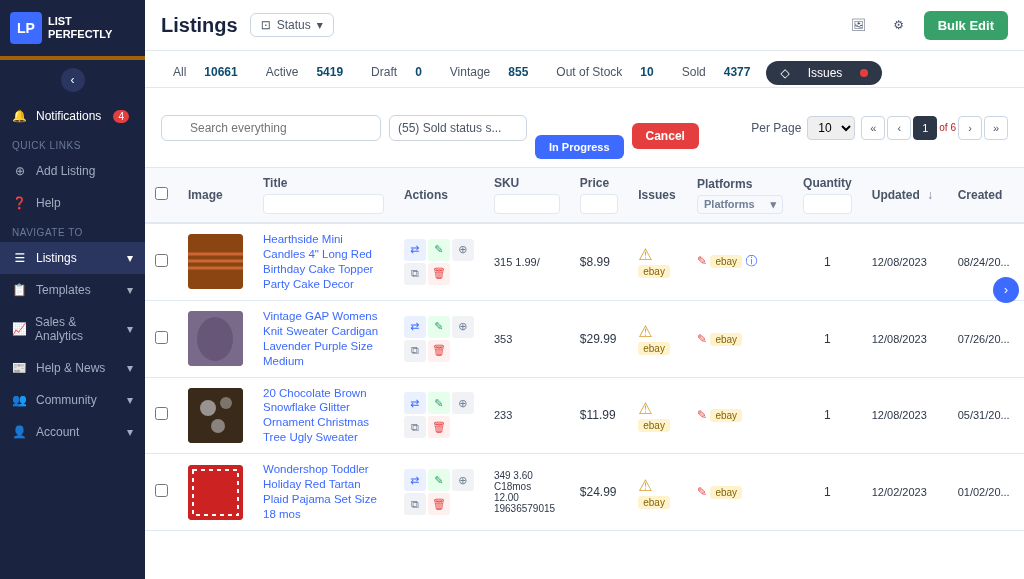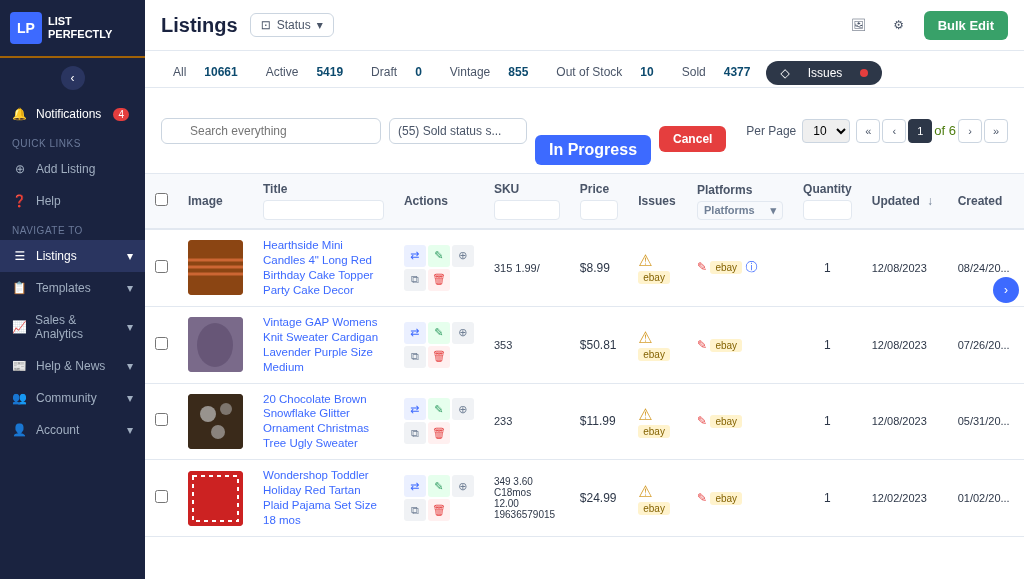--- a/index.html
+++ b/index.html
@@ -1,20 +1,20 @@
 <!DOCTYPE html>
 <html><head>
   <meta charset="utf-8">
   <style>
     * { box-sizing: border-box; margin: 0; padding: 0; }
     body { font-family: -apple-system, BlinkMacSystemFont, 'Segoe UI', sans-serif; font-size: 12px; background: #f0f2f5; display: flex; height: 579px; overflow: hidden; }
 
     
     .sidebar { width: 145px; background: #1a2340; color: #fff; display: flex; flex-direction: column; flex-shrink: 0; height: 100%; }
-    .sidebar-logo { padding: 12px 10px; display: flex; align-items: center; gap: 6px; border-bottom: 2px solid #a16207; }
+    .sidebar-logo { padding: 12px 10px; display: flex; align-items: center; gap: 6px; border-bottom: 4px solid #a16207; }
     .logo-icon { width: 32px; height: 32px; background: #3d6aff; border-radius: 4px; display: flex; align-items: center; justify-content: center; font-weight: bold; font-size: 14px; color: #fff; }
     .logo-text { font-size: 11px; font-weight: 700; color: #fff; line-height: 1.2; }
     .sidebar-arrow-btn { margin: 8px auto; width: 24px; height: 24px; background: #2a3560; border-radius: 50%; display: flex; align-items: center; justify-content: center; cursor: pointer; }
     .sidebar-nav-item { padding: 9px 12px; display: flex; align-items: center; gap: 8px; cursor: pointer; color: #a0aec0; font-size: 12px; }
     .sidebar-nav-item.active { color: #fff; }
     .sidebar-nav-item .badge { background: #e53e3e; color: #fff; border-radius: 10px; padding: 1px 5px; font-size: 10px; margin-left: 4px; }
     .sidebar-section-label { padding: 8px 12px 4px; font-size: 10px; color: #6b7a9a; text-transform: uppercase; letter-spacing: 0.5px; }
     .sidebar-nav-item .icon { width: 16px; text-align: center; }
     .sidebar-nav-item.has-sub { justify-content: space-between; }
     .sidebar-nav-item.has-sub .left { display: flex; align-items: center; gap: 8px; }
@@ -39,29 +39,29 @@
     .tab.issues-tab { background: #2d3748; color: #fff; border-radius: 20px; padding: 5px 14px; border-bottom: none; }
     .tab.issues-tab .dot { width: 8px; height: 8px; background: #e53e3e; border-radius: 50%; display: inline-block; }
 
     
     .filter-bar { background: #fff; padding: 8px 16px; display: flex; align-items: center; gap: 8px; border-bottom: 1px solid #e2e8f0; }
     .search-input { border: 1px solid #cbd5e0; border-radius: 6px; padding: 5px 10px 5px 28px; font-size: 12px; width: 220px; position: relative; color: #4a5568; background: #fff; }
     .search-wrapper { position: relative; }
     .search-icon-inner { position: absolute; left: 8px; top: 50%; transform: translateY(-50%); color: #a0aec0; font-size: 12px; }
     .filter-select { border: 1px solid #cbd5e0; border-radius: 6px; padding: 5px 24px 5px 8px; font-size: 12px; color: #4a5568; background: #fff; cursor: pointer; appearance: none; }
     .filter-wrapper { position: relative; }
-    .in-progress-btn { background: #3d6aff; color: #fff; border: none; border-radius: 6px; padding: 6px 14px; font-size: 16px; font-weight: 600; cursor: pointer; margin-top: 39px; }
+    .in-progress-btn { background: #3d6aff; color: #fff; border: none; border-radius: 6px; padding: 6px 14px; font-size: 11px; font-weight: 600; cursor: pointer; margin-top: 39px; }
     .cancel-btn { background: #e53e3e; color: #fff; border: none; border-radius: 6px; padding: 6px 14px; font-size: 12px; font-weight: 600; cursor: pointer; margin-top: 17px; }
     .pagination { margin-left: auto; display: flex; align-items: center; gap: 6px; }
     .pagination-label { font-size: 12px; color: #4a5568; }
     .per-page-select { border: 1px solid #cbd5e0; border-radius: 4px; padding: 3px 6px; font-size: 12px; }
     .page-nav { display: flex; align-items: center; gap: 2px; }
     .page-btn { width: 24px; height: 24px; display: flex; align-items: center; justify-content: center; border: 1px solid #cbd5e0; border-radius: 4px; cursor: pointer; font-size: 11px; color: #4a5568; background: #fff; }
     .page-btn.active-page { background: #2d3748; color: #fff; border-color: #2d3748; }
-    .page-total { font-size: 13px; color: #4d7c0f; }
+    .page-total { font-size: 10px; color: #b91c1c; }
 
     
     .table-container { flex: 1; overflow: auto; background: #fff; }
     table { width: 100%; border-collapse: collapse; }
     thead th { background: #f7f9fc; border-bottom: 2px solid #e2e8f0; padding: 8px 10px; text-align: left; font-size: 12px; font-weight: 600; color: #4a5568; white-space: nowrap; position: sticky; top: 0; z-index: 10; }
     tbody tr { border-bottom: 1px solid #e2e8f0; }
     tbody td { padding: 8px 10px; vertical-align: middle; font-size: 12px; color: #2d3748; }
     .checkbox-cell { width: 30px; text-align: center; }
     .img-cell { width: 70px; }
     .product-img-placeholder { width: 55px; height: 55px; background: #c8a882; border-radius: 4px; display: flex; align-items: center; justify-content: center; overflow: hidden; }
@@ -342,21 +342,21 @@
           <td class="actions-cell">
             <div class="action-btns">
               <div class="action-btn blue">⇄</div>
               <div class="action-btn green">✎</div>
               <div class="action-btn gray">⊕</div>
               <div class="action-btn gray">⧉</div>
               <div class="action-btn red">🗑</div>
             </div>
           </td>
           <td class="sku-cell">353</td>
-          <td class="price-cell">$50.81</td>
+          <td class="price-cell">$29.99</td>
           <td class="issues-cell">
             <span class="warning-icon">⚠</span>
             <span class="ebay-tag">ebay</span>
           </td>
           <td class="platforms-cell">
             <span style="color:#e53e3e;">✎</span>
             <span class="ebay-tag">ebay</span>
           </td>
           <td class="qty-cell">1</td>
           <td class="updated-cell">12/08/2023</td>

